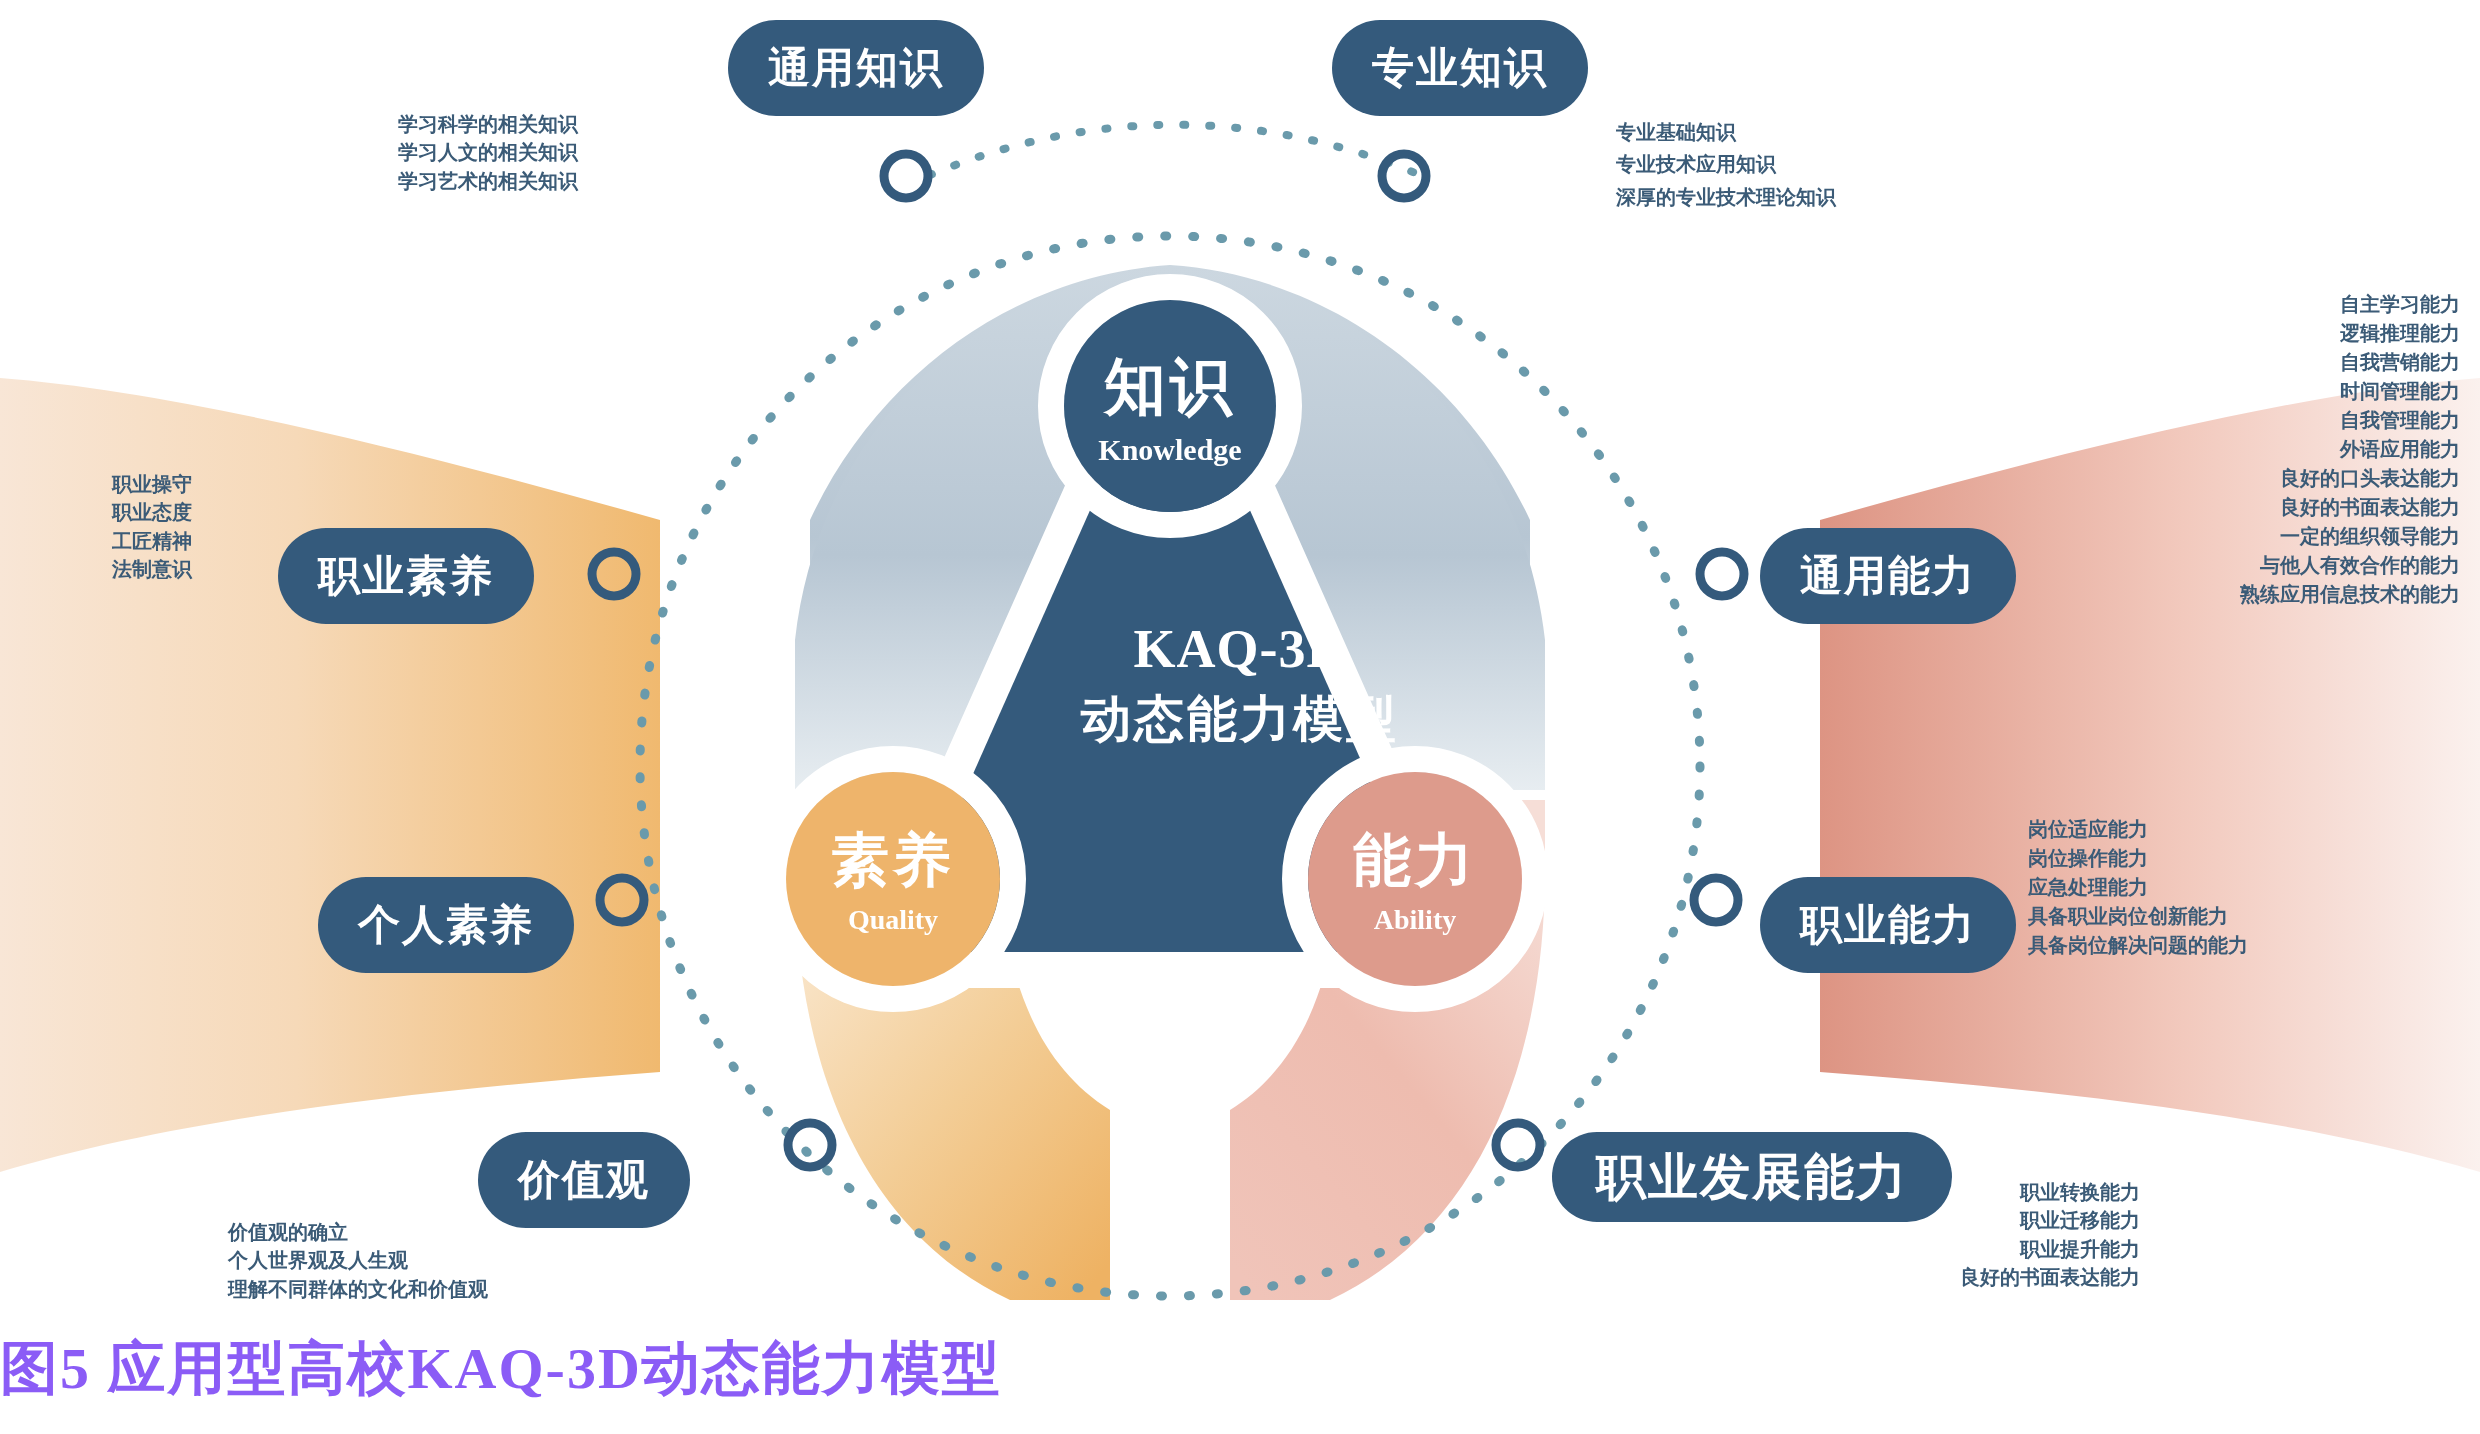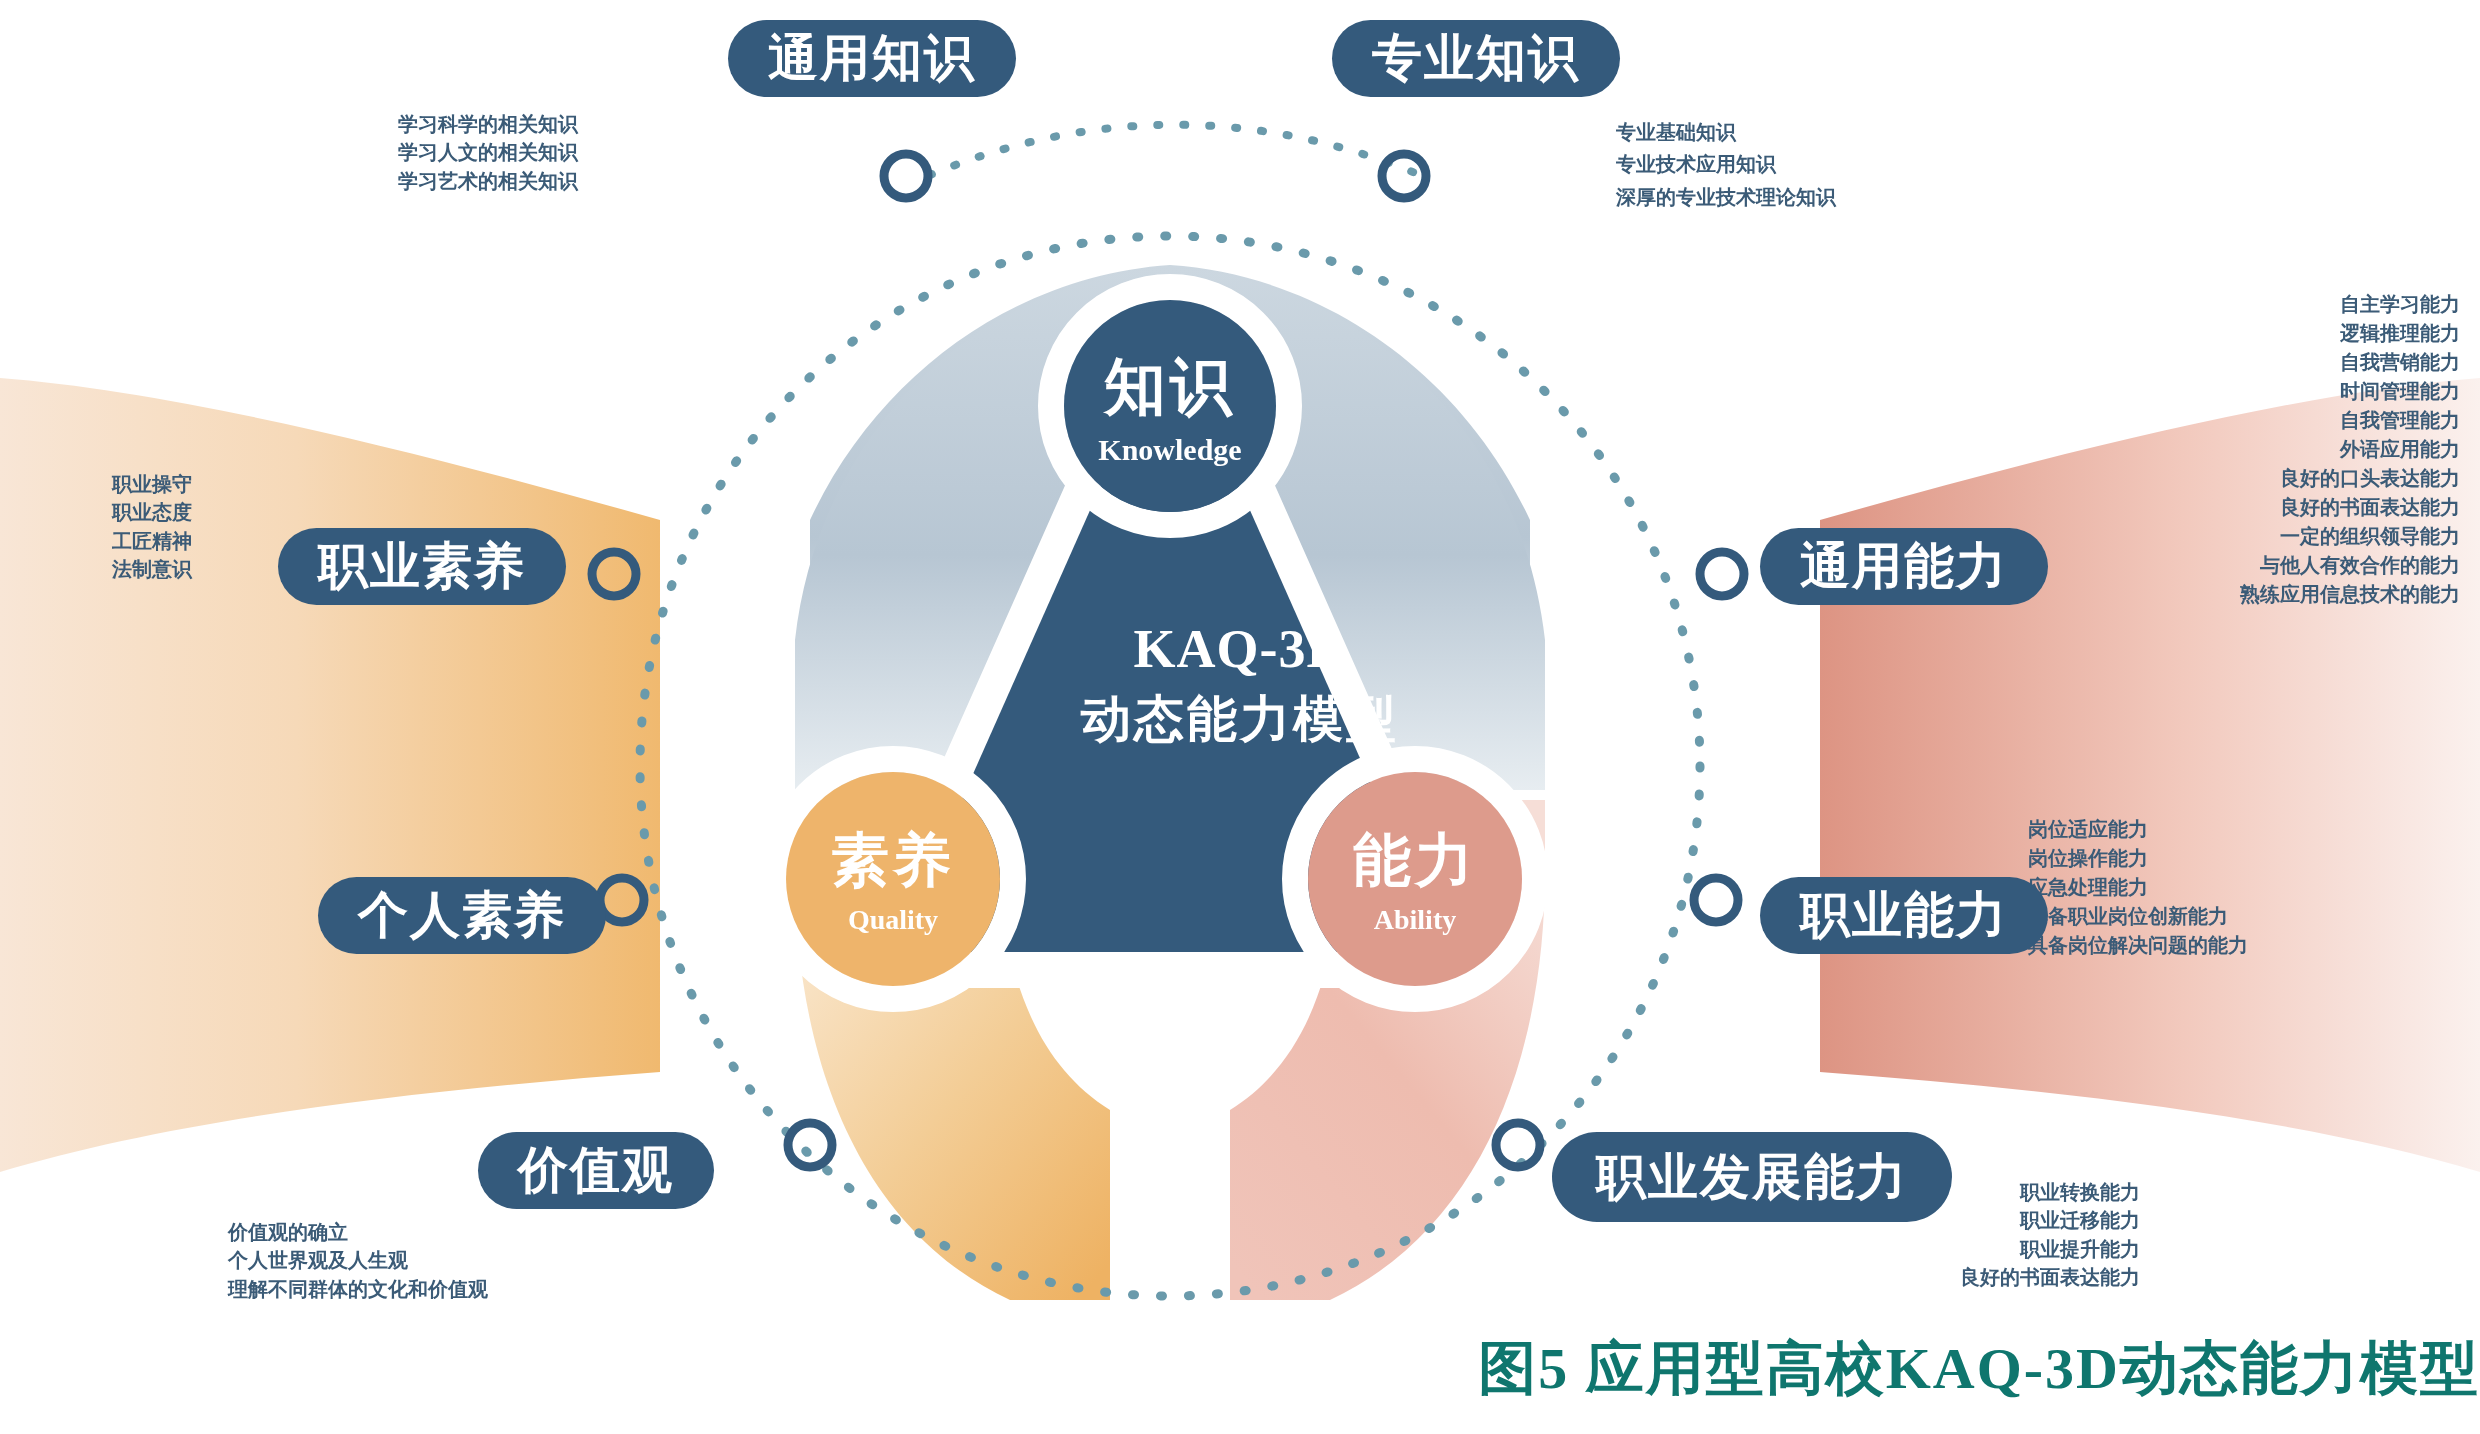--- a/index.html
+++ b/index.html
@@ -31,21 +31,21 @@
     justify-content:center;
     background:#345a7c;
     color:#ffffff;
     border-radius:999px;
     font-weight:700;
     letter-spacing:2px;
     white-space:nowrap;
     box-sizing:border-box;
     z-index:30;
   }
-  .pill.big{ font-size:50px; height:77px; padding:0 40px; }
+  .pill.big{ font-size:42px; height:96px; padding:0 40px; }
   .pill.wide{ font-size:50px; height:90px; padding:0 44px; }
 
   
   .detail{
     position:absolute;
     color:#3b5b77;
     font-weight:700;
     font-size:20px;
     line-height:1.42;
     white-space:nowrap;
@@ -119,22 +119,22 @@
     background:#dd9b8c;
   }
   #node-ability .zh{ font-size:58px; }
   #node-ability .en{ font-size:28px; margin-top:4px; }
 
   
   #caption{
     position:absolute;
     left:0; right:0;
     top:1330px;
-    text-align:right;
-    color:#0f766e;
+    text-align:left;
+    color:#8b5cf6;
     font-family:"Liberation Serif","DejaVu Serif",serif;
     font-weight:700;
     font-size:58px;
     letter-spacing:2px;
     z-index:50;
     white-space:nowrap;
   }
 </style>
 </head>
 <body>

